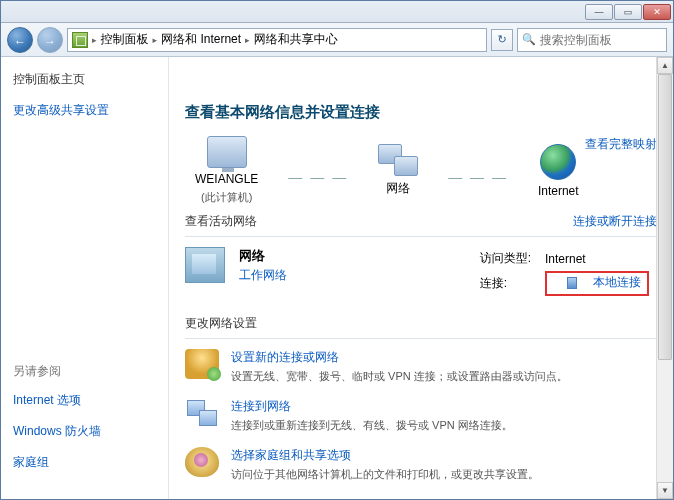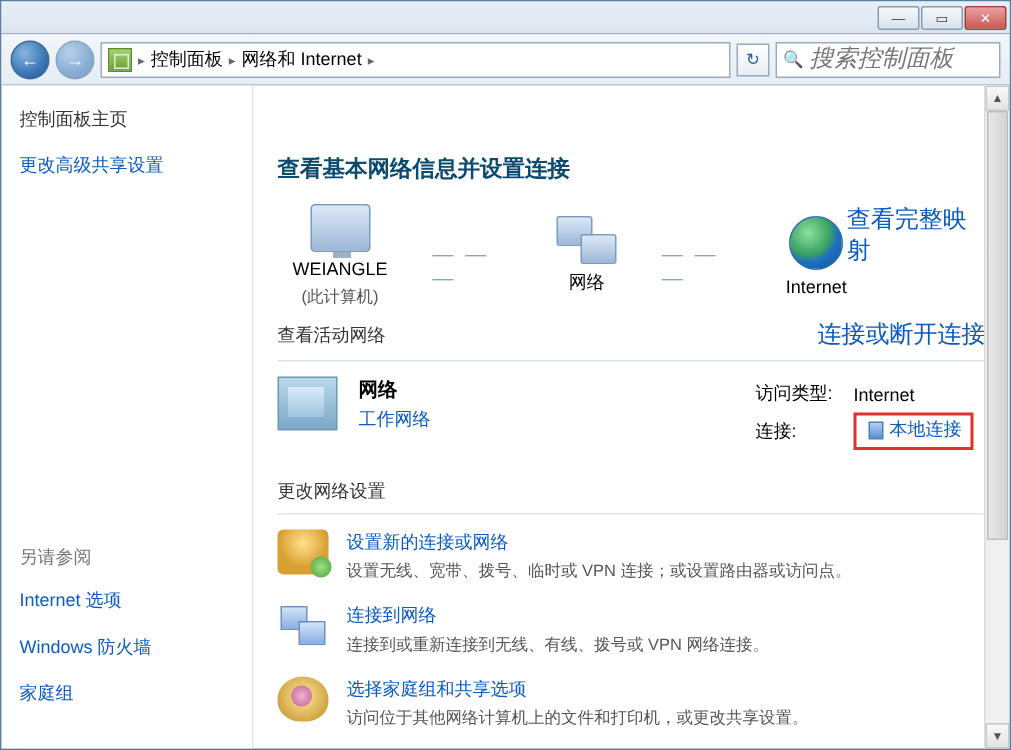--- a/index.html
+++ b/index.html
@@ -17,21 +17,21 @@
 .nav-btn { width: 26px; height: 26px; border-radius: 50%; background: radial-gradient(circle at 35% 30%, #89b5e0, #3a76b5 60%, #2a5a90); border: 1px solid #3a6a9a; display: flex; align-items: center; justify-content: center; color: #fff; font-size: 12px; cursor: pointer; }
 .nav-btn.fwd { opacity: 0.55; }
 .path { flex: 1; height: 24px; background: #fff; border: 1px solid #9aaabf; display: flex; align-items: center; padding: 0 4px; font-size: 12px; gap: 4px; }
 .path-icon { width: 16px; height: 16px; background: linear-gradient(#a8d070,#6aa030); border: 1px solid #5a8a2a; position: relative; }
 .path-icon::after { content:""; position:absolute; left:3px; top:3px; width:8px; height:8px; border:1px solid #dfefdf; }
 .crumb { color: #000; cursor: pointer; }
 .sep { color: #666; font-size: 9px; }
 .refresh { width: 22px; height: 22px; border: 1px solid #9aaabf; background: linear-gradient(#fdfdfd,#e8eef5); display:flex; align-items:center; justify-content:center; font-size:11px; color:#2a5a90; cursor:pointer; }
 .search { width: 150px; height: 24px; border: 1px solid #9aaabf; background: #fff; display: flex; align-items: center; padding: 0 4px; gap: 4px; }
 .search .mag { color: #6a7a8a; font-size: 11px; }
-.search input { border: none; outline: none; font-size: 16px; width: 100%; color: #888; font-style: italic; }
+.search input { border: none; outline: none; font-size: 12px; width: 100%; color: #888; }
 
 
 .menubar { height: 22px; background: linear-gradient(#f8fafd,#e9eef5); display: flex; align-items: center; padding: 0 6px; font-size: 12px; border-bottom: 1px solid #c5d0dc; }
 .menu-item { padding: 2px 8px; cursor: pointer; }
 .menu-item.hl { background: #b8d4f0; border: 1px solid #7aa5d0; padding: 1px 7px; }
 
 
 .body { flex:1; display:flex; overflow:hidden; }
 .sidebar { width: 168px; background: #fff; border-right: 1px solid #e0e6ec; padding: 14px 12px; display:flex; flex-direction:column; font-size: 12px; }
 .sb-link { color: #0a5bbf; margin-bottom: 14px; cursor: pointer; }
@@ -47,36 +47,36 @@
 .map-item .sub { font-size:11px; color:#555; }
 .dash { color:#8aa; font-size: 14px; letter-spacing: 2px; margin-top: 12px; }
 
 .icon-pc { width:40px; height:32px; background: linear-gradient(#dce8f5,#9cb8d8); border:1px solid #7a9ac0; border-radius:3px; position:relative; }
 .icon-pc::after{content:"";position:absolute;left:14px;bottom:-5px;width:12px;height:4px;background:#9cb0c8;}
 .icon-multi { width:40px; height:32px; position:relative; }
 .icon-multi::before,.icon-multi::after{content:"";position:absolute;width:22px;height:18px;background:linear-gradient(#dce8f5,#9cb8d8);border:1px solid #7a9ac0;border-radius:2px;}
 .icon-multi::before{left:0;top:0;} .icon-multi::after{right:0;bottom:0;}
 .icon-globe { width:36px; height:36px; border-radius:50%; background: radial-gradient(circle at 35% 30%, #8be0a0, #3aa060 45%, #2070c0 60%, #1050a0); border:1px solid #2a70b0; }
 
-.link-right { color:#0a5bbf; font-size:16px; cursor:pointer; }
+.link-right { color:#0a5bbf; font-size:12px; cursor:pointer; }
 
 .section-head { display:flex; justify-content:space-between; align-items:center; font-size:12px; color:#333; margin: 6px 0; }
 .hr { height:1px; background:#dce3ea; margin: 4px 0 10px 0; }
 
 .active-net { display:flex; gap: 14px; align-items:flex-start; margin-bottom: 16px; }
 .netbox-icon { width:40px; height:36px; background: linear-gradient(#bcd8e8,#7aa8c8); border:1px solid #6a98b8; position:relative; }
 .netbox-icon::after{content:"";position:absolute;left:6px;top:6px;width:24px;height:20px;background:linear-gradient(#d8ecf8,#a0c4e0);}
 .net-left { display:flex; flex-direction:column; gap:2px; }
 .net-name { font-size:13px; font-weight:bold; }
 .net-type { font-size:12px; color:#0a5bbf; cursor:pointer; }
 .net-props { margin-left: auto; font-size:12px; }
 .net-props td { padding: 1px 6px; }
 .conn-link { color:#0a5bbf; cursor:pointer; display:inline-flex; align-items:center; gap:4px; }
 .conn-icon { width:10px; height:12px; background: linear-gradient(#b0d0f0,#5a90d0); border:1px solid #4a80c0; display:inline-block; }
-.red-box { border: 2px solid #e03030; padding: 1px 6px 3px 8px; display:inline-flex; align-items:center; gap:4px; }
+.red-box { border: 2px solid #e03030; padding: 1px 6px 3px 20px; display:inline-flex; align-items:center; gap:16px; }
 
 .settings .row { display:flex; gap:12px; margin-bottom: 14px; align-items:flex-start; }
 .settings .icon { width:34px; height:30px; flex-shrink:0; }
 .icon-s1 { background: radial-gradient(circle at 50% 30%, #ffe090, #d8a030 60%); border-radius:4px; position:relative; }
 .icon-s1::after{content:"";position:absolute;right:-2px;bottom:-2px;width:14px;height:14px;border-radius:50%;background:radial-gradient(#a0e080,#4aa040);}
 .icon-s2 { position:relative; }
 .icon-s2::before{content:"";position:absolute;left:2px;top:2px;width:16px;height:14px;background:linear-gradient(#d0e4f8,#8ab0e0);border:1px solid #6a90c0;}
 .icon-s2::after{content:"";position:absolute;right:2px;bottom:2px;width:16px;height:14px;background:linear-gradient(#d0e4f8,#8ab0e0);border:1px solid #6a90c0;}
 .icon-s3 { background: radial-gradient(circle at 50% 45%, #ffe8a0, #d8b050 60%, #b08a30); border-radius:50% 50% 45% 45%; position:relative; }
 .icon-s3::after{content:"";position:absolute;left:9px;top:6px;width:14px;height:14px;border-radius:50%;background:radial-gradient(#f0b0d0,#c06090);}
@@ -102,20 +102,21 @@
   <div class="navbar">
     <div class="nav-btn">←</div>
     <div class="nav-btn fwd">→</div>
     <div class="path">
       <span class="path-icon"></span>
       <span class="sep">▸</span>
       <span class="crumb">控制面板</span>
       <span class="sep">▸</span>
       <span class="crumb">网络和 Internet</span>
       <span class="sep">▸</span>
+      <span class="crumb">网络和共享中心</span>
     </div>
     <div class="refresh">↻</div>
     <div class="search">
       <span class="mag">🔍</span>
       <input type="text" placeholder="搜索控制面板" style="">
     </div>
   </div>
 
 
   <div class="body">

